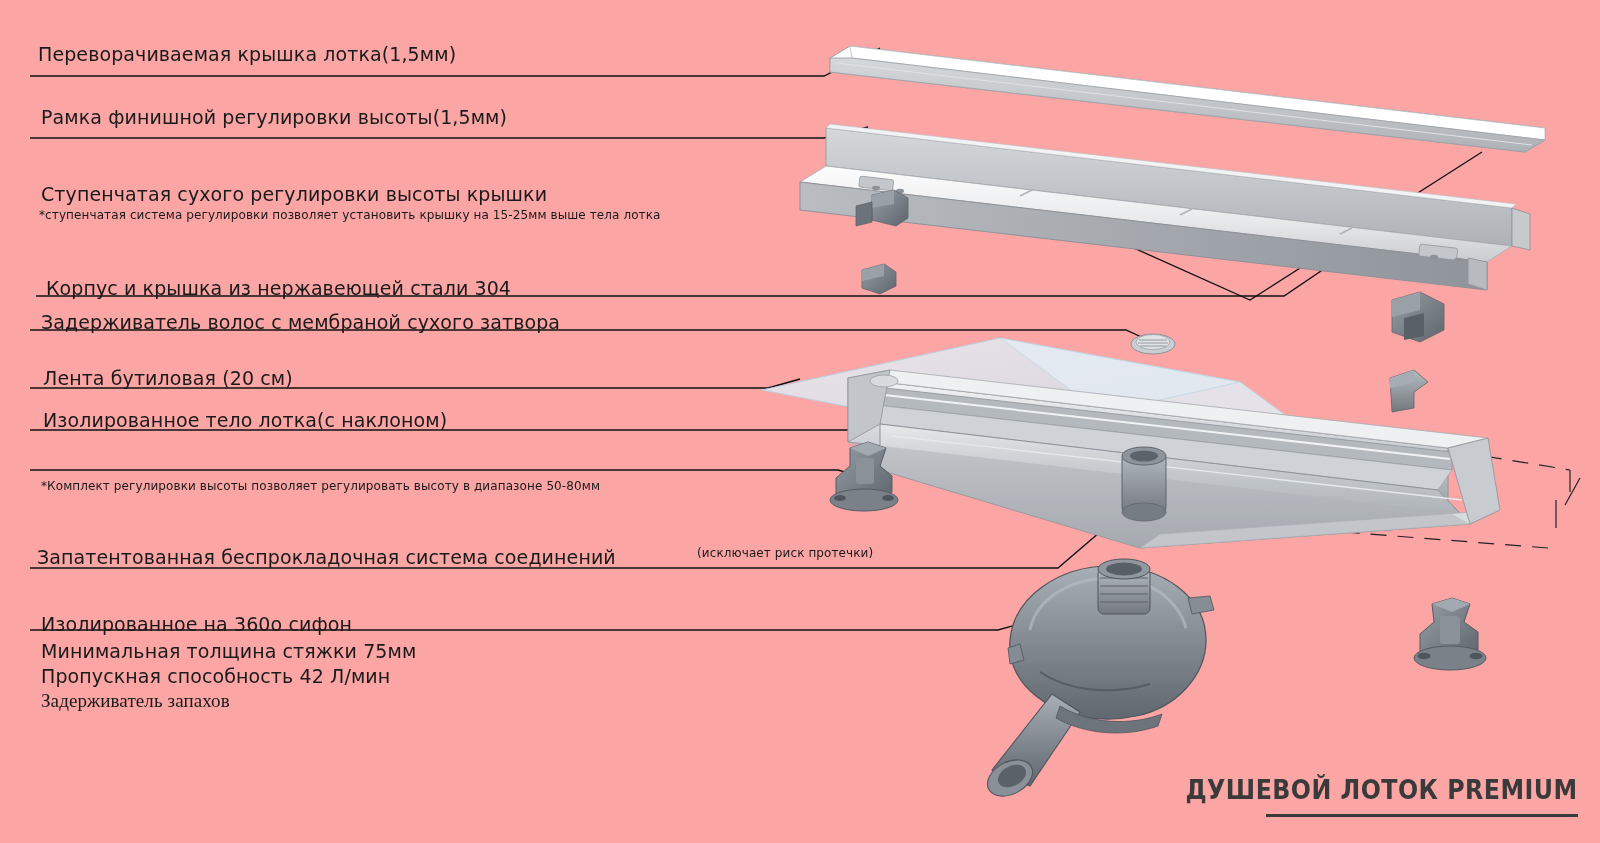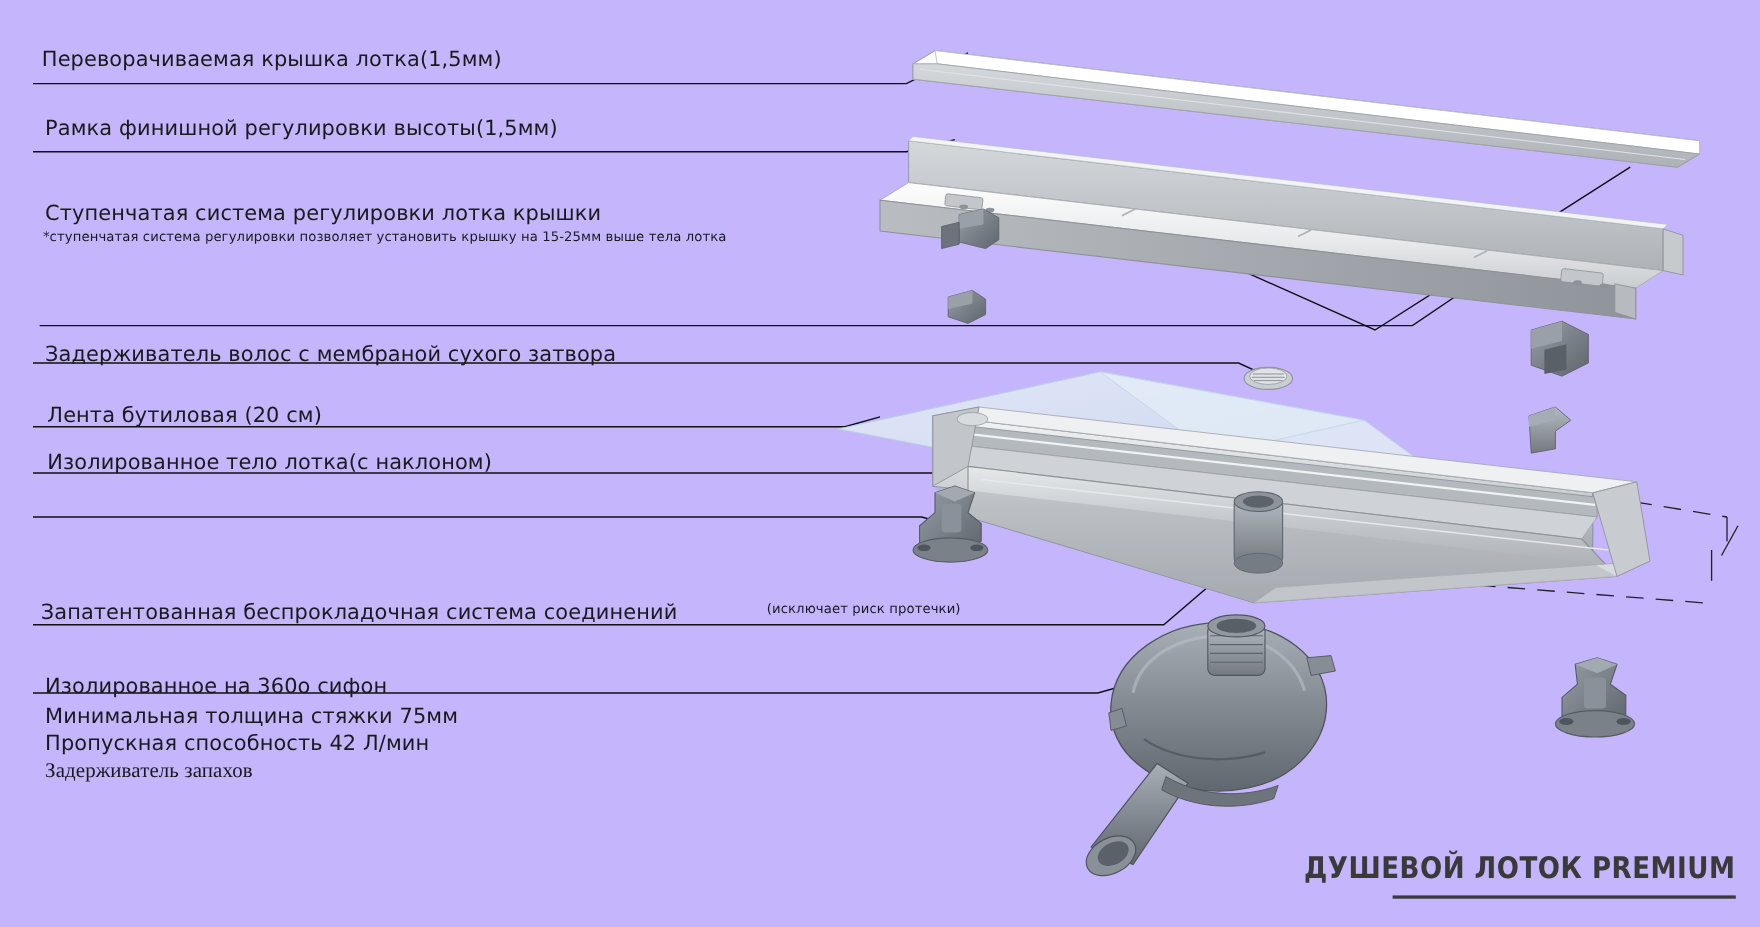--- a/index.html
+++ b/index.html
@@ -7,21 +7,21 @@
     padding: 0;
     background: #ffffff;
   }
   body {
     font-family: "DejaVu Sans", sans-serif;
   }
   #page {
     position: relative;
     width: 1600px;
     height: 843px;
-    background: #c4b5fd;
+    background: #fca5a5;
     overflow: hidden;
   }
   #svg-layer {
     position: absolute;
     left: 0;
     top: 0;
     width: 1600px;
     height: 843px;
   }
   .callout {
@@ -279,25 +279,27 @@
 
       <path d="M1060,706 C1090,724 1130,726 1162,714 L1158,726 C1124,738 1084,734 1056,718 Z" fill="#6e747b" stroke="#4f555c" stroke-width="0.8"></path>
 
       <path d="M1008,648 L1020,644 L1024,660 L1010,664 Z" fill="#868c94" stroke="#4f555c" stroke-width="0.8"></path>
     </g>
 
   </svg>
 
   <div class="callout" style="left:38px; top:42px;">Переворачиваемая крышка лотка(1,5мм)</div>
   <div class="callout" style="left:41px; top:105px;">Рамка финишной регулировки высоты(1,5мм)</div>
-  <div class="callout" style="left:41px; top:182px;">Ступенчатая система регулировки лотка крышки</div>
+  <div class="callout" style="left:41px; top:182px;">Ступенчатая сухого регулировки высоты крышки</div>
   <div class="callout small" style="left:39px; top:208px; width:790px;">*ступенчатая система регулировки позволяет установить крышку на 15-25мм выше тела лотка</div>
+  <div class="callout" style="left:46px; top:276px;">Корпус и крышка из нержавеющей стали 304</div>
   <div class="callout" style="left:41px; top:310px;text-align:center;">Задерживатель волос с мембраной сухого затвора</div>
   <div class="callout" style="left:43px; top:366px;">Лента бутиловая (20 см)</div>
   <div class="callout" style="left:43px; top:408px;">Изолированное тело лотка(с наклоном)</div>
+  <div class="callout small" style="left:41px; top:479px; width:760px;">*Комплект регулировки высоты позволяет регулировать высоту в диапазоне 50-80мм</div>
   <div class="callout" style="left:37px; top:545px;">Запатентованная беспрокладочная система соединений</div>
   <div class="callout small" style="left:697px; top:546px;">(исключает риск протечки)</div>
   <div class="callout" style="left:41px; top:612px;">Изолированное на 360о сифон</div>
   <div class="callout" style="left:41px; top:639px;">Минимальная толщина стяжки 75мм</div>
   <div class="callout" style="left:41px; top:664px;">Пропускная способность 42 Л/мин</div>
   <div class="callout" style="left:41px; top:689px;font-family:Liberation Serif, serif;">Задерживатель запахов</div>
 
   <div class="brand-rule"></div>
   <div class="brand">ДУШЕВОЙ ЛОТОК PREMIUM</div>
 

